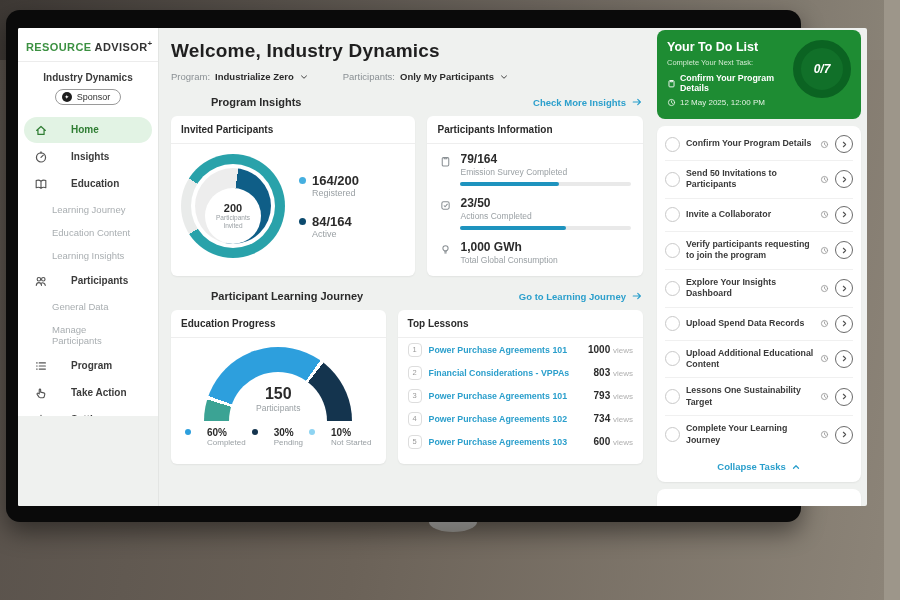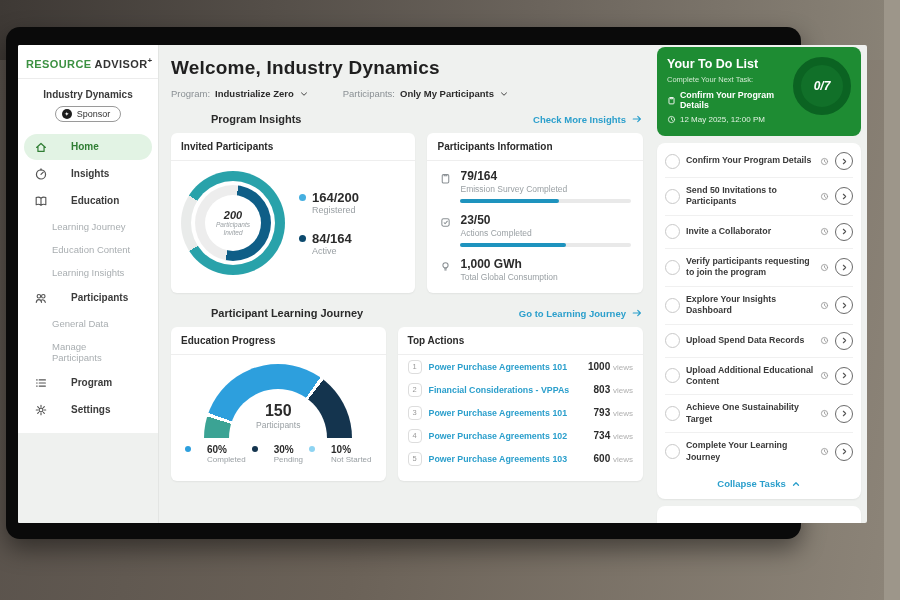--- a/index.html
+++ b/index.html
@@ -7,21 +7,21 @@
   .stage { position:relative; width:900px; height:600px; overflow:hidden;
            background:linear-gradient(100deg,#57504a 0%,#6b6258 45%,#8d8579 100%); }
   .bg-top { position:absolute; left:0; top:0; width:900px; height:60px;
             background:linear-gradient(90deg,#3e3935,#6b645c 60%,#8a8377); }
   .bg-right { position:absolute; right:0; top:0; width:16px; height:600px; background:#9d968a; }
   .bg-bottom { position:absolute; left:0; top:518px; width:900px; height:82px;
             background:linear-gradient(90deg,#2e2923 0%,#4c3e30 30%,#53443 4 60%,#53443466 70%,#6e675c 80%,#767061 100%), #4c3e30; }
   .stand { position:absolute; left:429px; top:512px; width:48px; height:20px; border-radius:50%;
             background:linear-gradient(#ececec,#96948f); z-index:1; }
   .monitor { position:absolute; left:6px; top:10px; width:795px; height:512px; background:#0a0a0a;
-            border-radius:14px; box-shadow:0 10px 24px rgba(0,0,0,.45); z-index:2;margin-top:17px; }
+            border-radius:14px; box-shadow:0 10px 24px rgba(0,0,0,.45); z-index:2; }
   .screen { position:absolute; left:12px; top:18px; width:849px; height:478px; background:#eff1ef;
             overflow:hidden; display:flex; border-radius:2px; }
 
   
   .sidebar { position:relative; width:141px; min-width:141px; background:#fff; border-right:1px solid #e3e5e3; }
   .sidebar::after { content:""; position:absolute; left:0; bottom:0; width:100%; height:90px; background:#eff1ef; }
   .logo { padding:11px 8px 8px; text-align:center; font-weight:bold; font-size:11px; letter-spacing:.4px;
           border-bottom:1px solid #ececec; white-space:nowrap; }
   .logo-res { color:#3c9142; }
   .logo-adv { color:#333; }
@@ -54,21 +54,21 @@
   .cards-row { display:flex; gap:12px; margin-top:8px; }
   .card { background:#fff; border-radius:6px; box-shadow:0 1px 2px rgba(0,0,0,.06); overflow:hidden; }
   .card-title { font-size:10px; font-weight:bold; color:#2b2b2b; padding:8px 10px; border-bottom:1px solid #eee; }
 
   .card-invited { width:245px; height:160px; }
   .donut-wrap { display:flex; align-items:center; gap:14px; padding:10px 10px; }
   .donut-outer { width:104px; height:104px; border-radius:50%; flex:0 0 104px;
       background:conic-gradient(from 302deg,#29a2aa 0 82%,#e9ebea 0); display:flex; align-items:center; justify-content:center; }
   .donut-mid { width:84px; height:84px; border-radius:50%; background:#fff; display:flex; align-items:center; justify-content:center; }
   .donut-inner { width:76px; height:76px; border-radius:50%;
-      background:conic-gradient(from 8deg,#0f5e87 0 51%,#ededed 0); display:flex; align-items:center; justify-content:center;font-style:italic; }
+      background:conic-gradient(from 8deg,#0f5e87 0 51%,#ededed 0); display:flex; align-items:flex-end; justify-content:center; }
   .donut-hole { width:56px; height:56px; border-radius:50%; background:#fff; display:flex; flex-direction:column;
       align-items:center; justify-content:center; text-align:center; }
   .donut-val { font-size:11px; font-weight:bold; color:#2b2b2b; }
   .donut-lab { font-size:6.5px; color:#9aa0a4; width:44px; line-height:1.3; }
   .donut-legend { display:flex; flex-direction:column; gap:16px; }
   .dl-item { display:flex; gap:6px; align-items:flex-start; }
   .dot { width:7px; height:7px; border-radius:50%; margin-top:4px; }
   .dot-lb { background:#45afe0; } .dot-nv { background:#0c4a6e; }
   .dl-val { font-size:13px; font-weight:bold; color:#2b2b2b; }
   .dl-lab { font-size:9px; color:#9aa0a4; }
@@ -188,20 +188,26 @@
           </div>
           <div class="nav-sub">General Data</div>
           <div class="nav-sub">Manage Participants</div>
           <div class="nav-item">
             <svg viewBox="0 0 16 16" fill="none" stroke="currentColor" stroke-width="1.4" stroke-linecap="round">
                 <path d="M6 4.5h7M6 8h7M6 11.5h7M3 4.5h.6M3 8h.6M3 11.5h.6"></path>
               </svg>
             <span>Program</span>
           </div>
           <div class="nav-item">
+            <svg viewBox="0 0 16 16" fill="none" stroke="currentColor" stroke-width="1.3" stroke-linejoin="round">
+                <path d="M6 13 3.6 9.6c-.5-.8.5-1.8 1.3-1.2L6 9V4.2c0-1 1.6-1 1.6 0V7l3.6.8c.9.2 1.3.9 1.1 1.8l-.6 2.5c-.2.8-.8 1.3-1.6 1.3H7.2c-.5 0-.9-.2-1.2-.4z"></path>
+              </svg>
+            <span>Take Action</span>
+          </div>
+          <div class="nav-item">
             <svg viewBox="0 0 16 16" fill="none" stroke="currentColor" stroke-width="1.3" stroke-linecap="round">
                 <circle cx="8" cy="8" r="2.2"></circle>
                 <path d="M8 2.6v1.6M8 11.8v1.6M2.6 8h1.6M11.8 8h1.6M4.2 4.2l1.1 1.1M10.7 10.7l1.1 1.1M11.8 4.2l-1.1 1.1M5.3 10.7l-1.1 1.1"></path>
               </svg>
             <span>Settings</span>
           </div>
         </nav>
       </aside>
 
       <main class="main">
@@ -348,21 +354,21 @@
                 <span class="dot dot-sky"></span>
                 <div>
                   <div class="gl-val">10%</div>
                   <div class="gl-lab">Not Started</div>
                 </div>
               </div>
             </div>
           </div>
 
           <div class="card card-lessons">
-            <div class="card-title">Top Actions</div>
+            <div class="card-title">Top Lessons</div>
             <div class="lesson-row">
               <span class="rank">1</span>
               <a class="lesson-title">Power Purchase Agreements 101</a>
               <span class="views"><b>1000</b> <span class="views-word">views</span></span>
             </div>
             <div class="lesson-row">
               <span class="rank">2</span>
               <a class="lesson-title">Financial Considerations - VPPAs</a>
               <span class="views"><b>803</b> <span class="views-word">views</span></span>
             </div>
@@ -497,21 +503,21 @@
                 <path d="M8 5.3V8l2 1.6"></path>
               </svg>
             <span class="task-go">
                 <svg viewBox="0 0 16 16" fill="none" stroke="currentColor" stroke-width="2" stroke-linecap="round" stroke-linejoin="round">
                   <path d="M6 4l4 4-4 4"></path>
                 </svg>
               </span>
           </div>
           <div class="task">
             <span class="task-check"></span>
-            <span class="task-label">Achieve One Sustainability Target</span>
+            <span class="task-label">Lessons One Sustainability Target</span>
             <svg class="task-clock" viewBox="0 0 16 16" fill="none" stroke="currentColor" stroke-width="1.6" stroke-linecap="round">
                 <circle cx="8" cy="8" r="5.5"></circle>
                 <path d="M8 5.3V8l2 1.6"></path>
               </svg>
             <span class="task-go">
                 <svg viewBox="0 0 16 16" fill="none" stroke="currentColor" stroke-width="2" stroke-linecap="round" stroke-linejoin="round">
                   <path d="M6 4l4 4-4 4"></path>
                 </svg>
               </span>
           </div>

